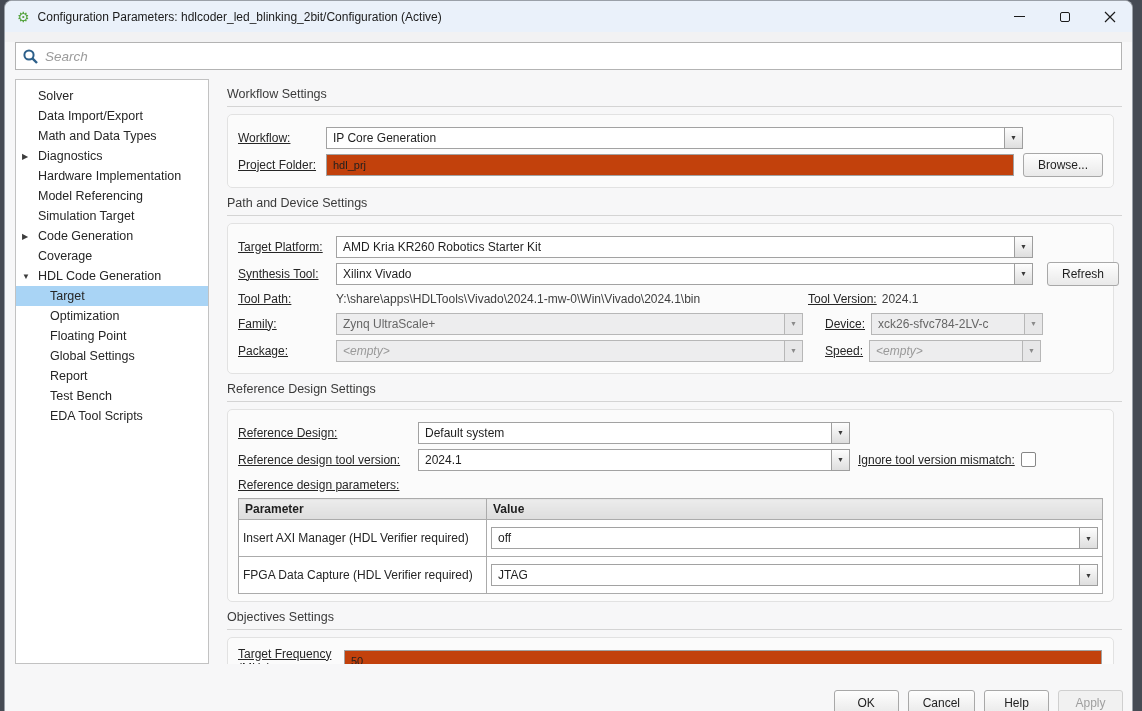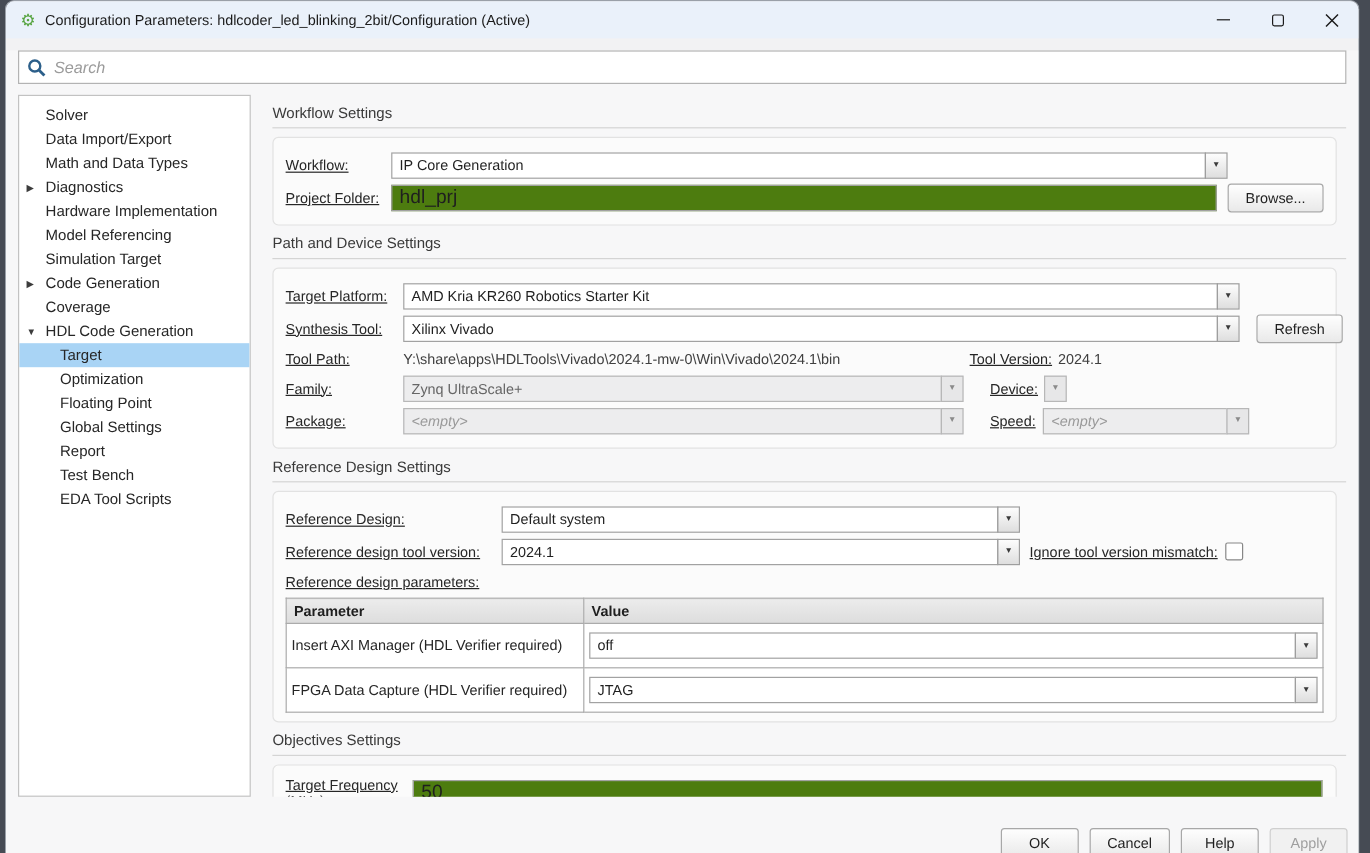--- a/index.html
+++ b/index.html
@@ -44,21 +44,21 @@
   .main { flex:1; min-width:0; overflow:hidden; }
   .section-title { font-size:12.5px; color:#3a3a3a; margin:8px 0 7px 2px; padding-bottom:5px;
                    border-bottom:1px solid #d4d4d4; }
   .group { border:1px solid #e2e2e2; border-radius:5px; background:#fbfbfb;
            padding:7px 10px; margin:0 8px 4px 2px; }
   .frow { display:flex; align-items:center; margin:4px 0; height:23px; }
   .frow.text-row { height:19px; }
   .flabel { flex:none; color:#262626;text-decoration:underline; }
   .w88 { width:88px; } .w98 { width:98px; } .w180 { width:180px; } .w106 { width:106px; }
 
-  .tinput { height:22px; border:1px solid #a2a2a2; background:#4d7c0f; font-size:16px;
+  .tinput { height:22px; border:1px solid #a2a2a2; background:#c2410c; font-size:11px;
             font-family:"Liberation Sans",sans-serif; color:#1f1f1f; padding:0 6px; outline:none; }
 
   .combo { display:flex; height:22px; flex:none; }
   .combo-text { flex:1; min-width:0; border:1px solid #a2a2a2; background:#fff; padding:3px 6px 0 6px;
                 color:#1f1f1f; white-space:nowrap; overflow:hidden; }
   .combo-btn { width:19px; flex:none; margin-left:-1px; border:1px solid #9e9e9e;
                background:linear-gradient(#fdfdfd,#dedede); display:flex; align-items:center;
                justify-content:center; cursor:default; }
   .combo-btn span { font-size:7px; color:#3a3a3a; line-height:1; }
   .combo.disabled .combo-text { background:#ededee; color:#666; border-color:#b7b7b7; }
@@ -248,20 +248,21 @@
             <div class="frow">
               <span class="flabel w98">Family:</span>
               <div class="combo disabled" style="width:467px">
                 <div class="combo-text">Zynq UltraScale+</div>
                 <div class="combo-btn">
                     <span>▼</span>
                   </div>
               </div>
               <span class="flabel" style="margin-left:22px">Device:</span>
               <div class="combo disabled" style="width:172px; margin-left:6px">
+                <div class="combo-text">xck26-sfvc784-2LV-c</div>
                 <div class="combo-btn">
                     <span>▼</span>
                   </div>
               </div>
             </div>
             <div class="frow">
               <span class="flabel w98">Package:</span>
               <div class="combo disabled" style="width:467px">
                 <div class="combo-text empty-italic">&lt;empty&gt;</div>
                 <div class="combo-btn">

